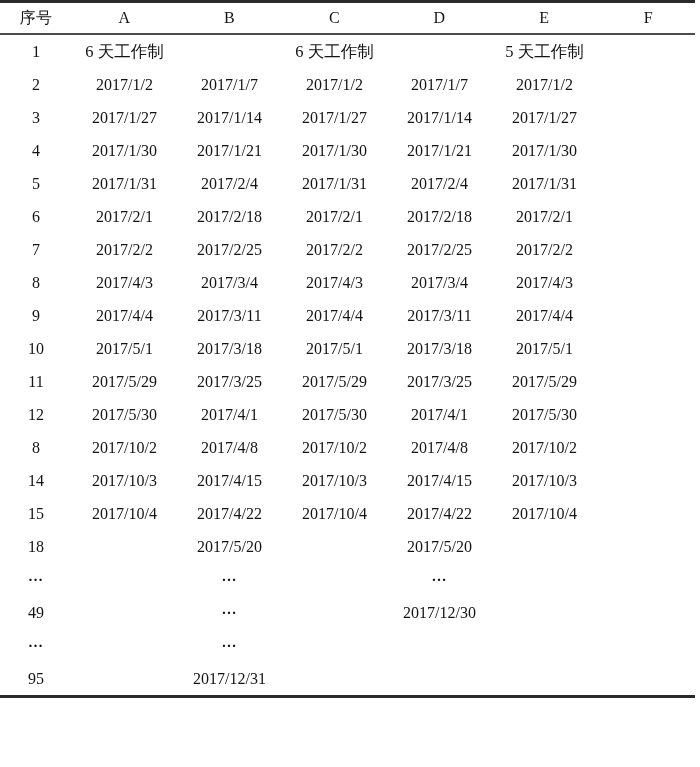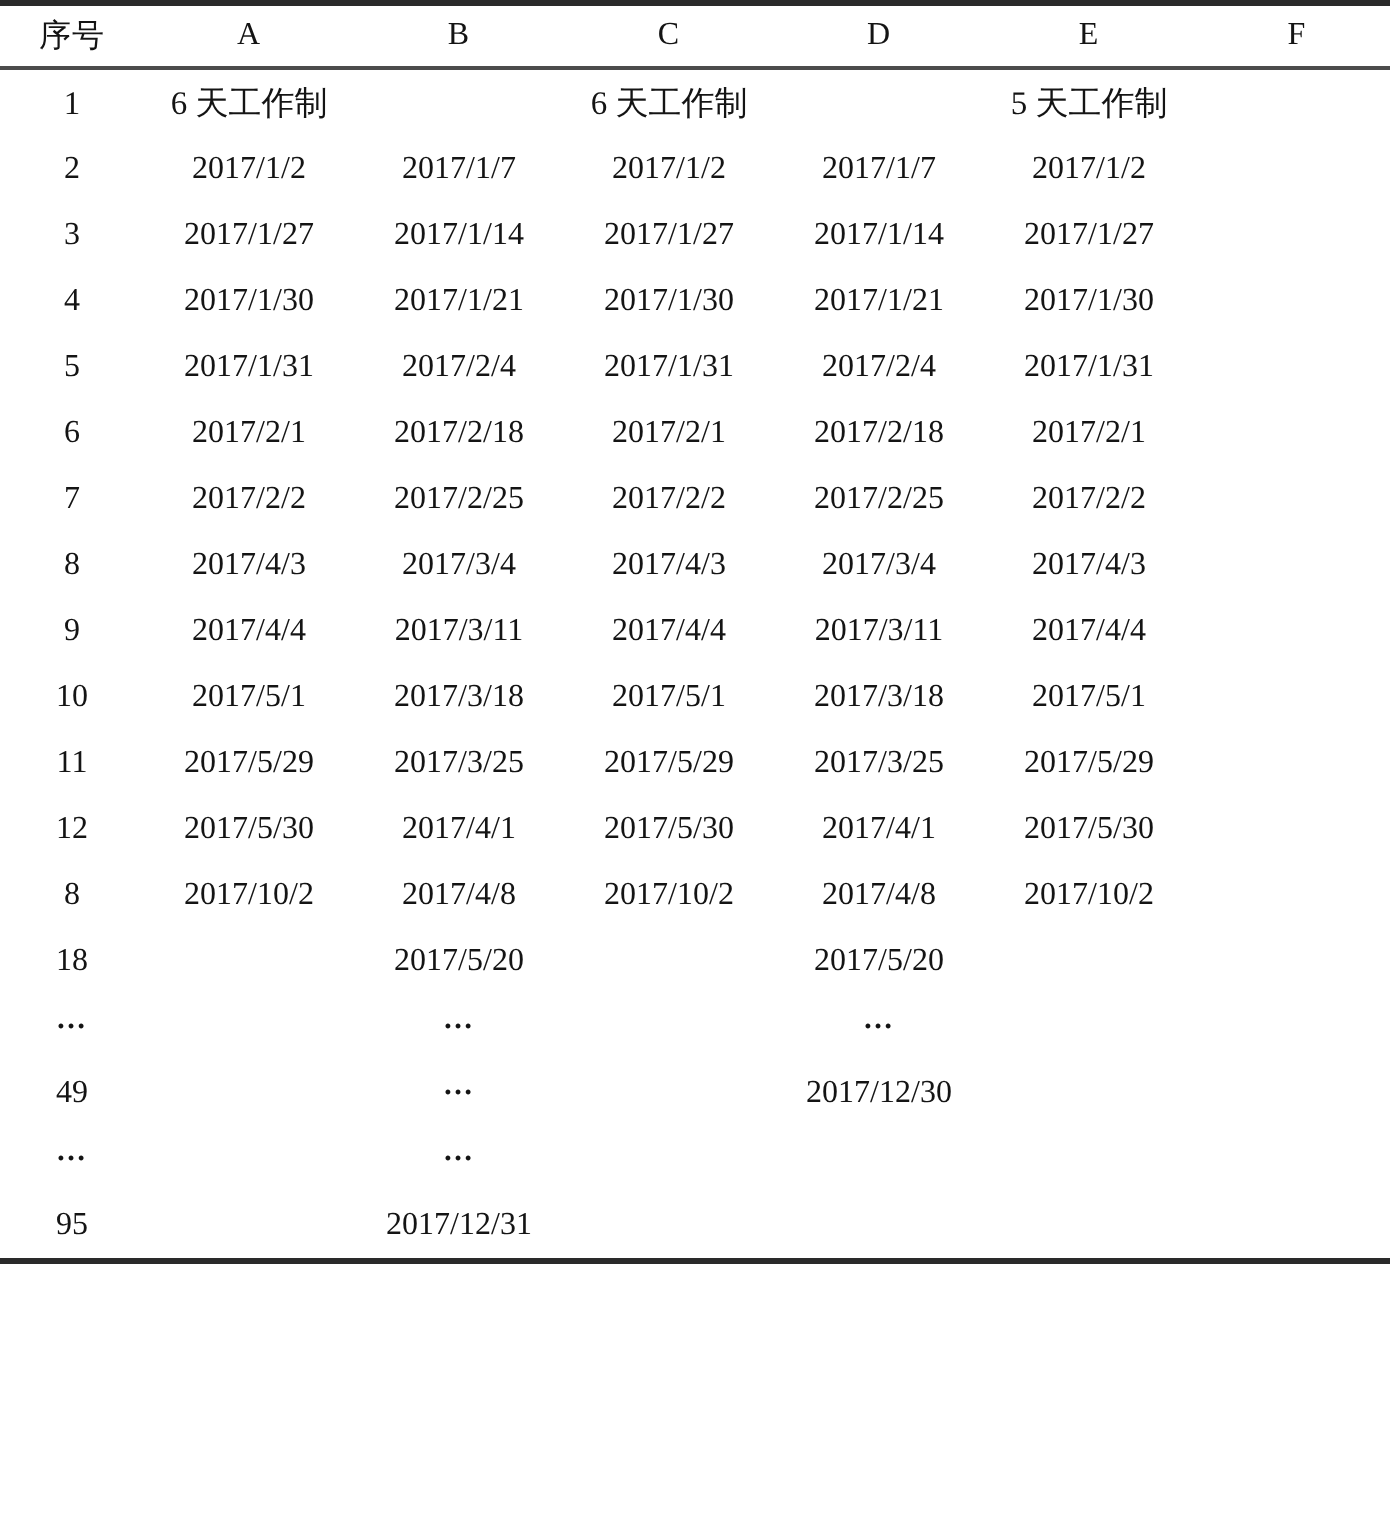--- a/index.html
+++ b/index.html
@@ -196,20 +196,38 @@
         <tr>
           <td><span class="ct">8</span></td>
           <td><span class="ct">2017/10/2</span></td>
           <td><span class="ct">2017/4/8</span></td>
           <td><span class="ct">2017/10/2</span></td>
           <td><span class="ct">2017/4/8</span></td>
           <td><span class="ct">2017/10/2</span></td>
           <td></td>
         </tr>
         <tr>
+          <td><span class="ct">14</span></td>
+          <td><span class="ct">2017/10/3</span></td>
+          <td><span class="ct">2017/4/15</span></td>
+          <td><span class="ct">2017/10/3</span></td>
+          <td><span class="ct">2017/4/15</span></td>
+          <td><span class="ct">2017/10/3</span></td>
+          <td></td>
+        </tr>
+        <tr>
+          <td><span class="ct">15</span></td>
+          <td><span class="ct">2017/10/4</span></td>
+          <td><span class="ct">2017/4/22</span></td>
+          <td><span class="ct">2017/10/4</span></td>
+          <td><span class="ct">2017/4/22</span></td>
+          <td><span class="ct">2017/10/4</span></td>
+          <td></td>
+        </tr>
+        <tr>
           <td><span class="ct">18</span></td>
           <td></td>
           <td><span class="ct">2017/5/20</span></td>
           <td></td>
           <td><span class="ct">2017/5/20</span></td>
           <td></td>
           <td></td>
         </tr>
         <tr>
           <td><span class="ct dots">…</span></td>

